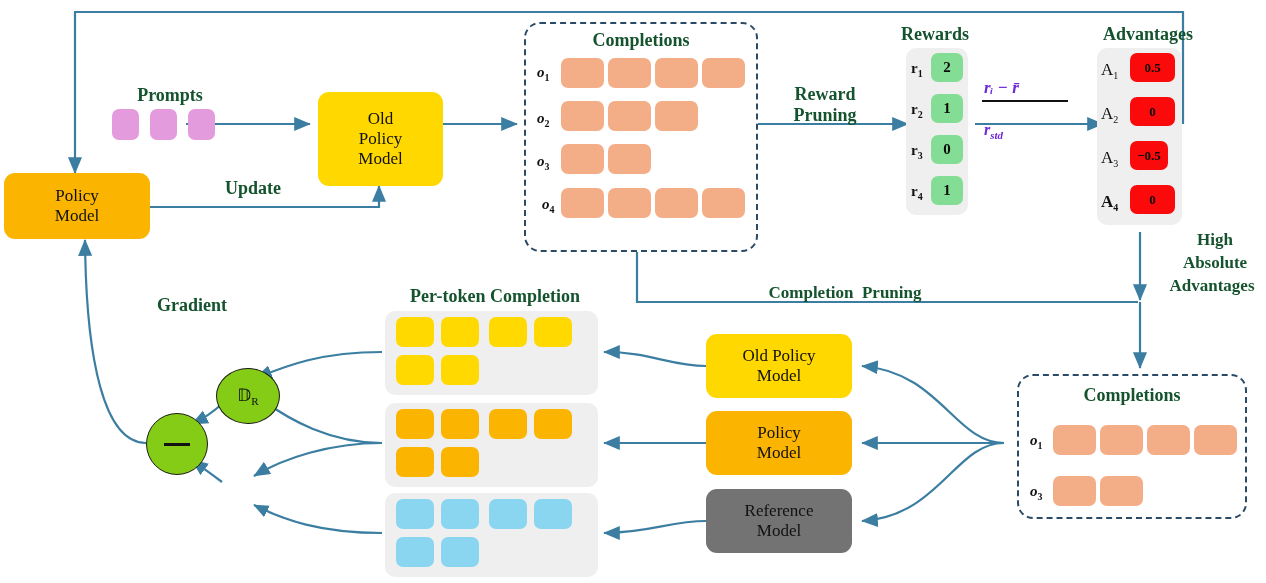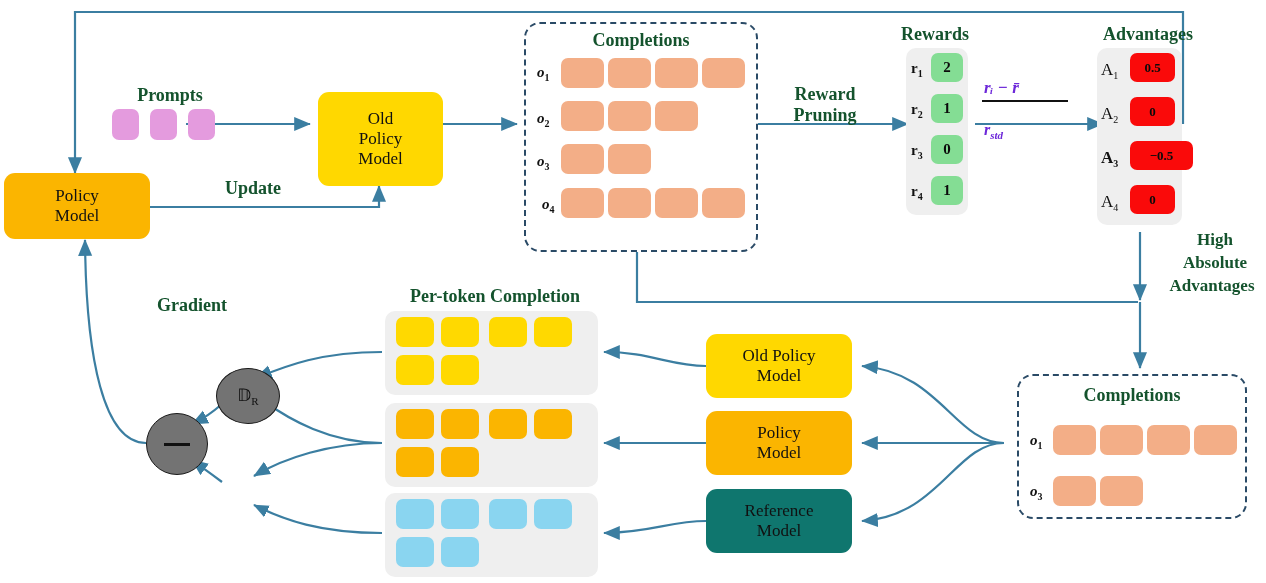--- a/index.html
+++ b/index.html
@@ -29,21 +29,21 @@
     text-align:center;
     font-family:"Liberation Serif", serif;
     font-size:17px;
     font-weight:400;
     color:#111;
     line-height:1.18;
     box-sizing:border-box;
   }
   .model-box.yellow{background:#FFD800;}
   .model-box.orange{background:#FBB500;}
-  .model-box.blue{background:#0f766e;}
+  .model-box.blue{background:#737373;}
 
   
   .dashed-box{
     position:absolute;
     border:2.4px dashed #2a4a66;
     border-radius:16px;
     box-sizing:border-box;
     background:transparent;
   }
 
@@ -79,21 +79,21 @@
     border-radius:7px;
   }
   .val.green{background:#84DD94;}
   .val.red{background:#FA0A0A;font-size:13px;}
 
   
   .circ{
     position:absolute;
     border:1.8px solid #1b1b1b;
     border-radius:50%;
-    background:#737373;
+    background:#84cc16;
     display:flex;align-items:center;justify-content:center;
     font-family:"Liberation Serif", serif;
     font-size:15px;color:#111;
   }
   .circ .minus{display:block;width:26px;height:3px;background:#111;}
 
   
   svg.wires{position:absolute;left:0;top:0;width:1266px;height:583px;overflow:visible;}
 
   
@@ -223,29 +223,30 @@
     <div class="den"><span>r</span><sub>std</sub></div>
   </div>
 
   <div class="lbl sz18" style="left:1073px;top:24px;width:150px;">Advantages</div>
   <div class="strip" style="left:1097px;top:48px;width:85px;height:177px;"></div>
 
   <div class="sub-lbl" style="left:1101px;top:60px;font-weight:400;font-size:17px;">A<sub>1</sub></div>
   <div class="val red" style="left:1130px;top:53px;width:45px;height:29px;">0.5</div>
   <div class="sub-lbl" style="left:1101px;top:104px;font-weight:400;font-size:17px;">A<sub>2</sub></div>
   <div class="val red" style="left:1130px;top:97px;width:45px;height:29px;">0</div>
-  <div class="sub-lbl" style="left:1101px;top:148px;font-weight:700;font-size:17px;">A<sub>3</sub></div>
-  <div class="val red" style="left:1130px;top:141px;width:63px;height:29px;text-align:right;">−0.5</div>
-  <div class="sub-lbl" style="left:1101px;top:192px;font-weight:400;font-size:17px;">A<sub>4</sub></div>
+  <div class="sub-lbl" style="left:1101px;top:148px;font-weight:400;font-size:17px;">A<sub>3</sub></div>
+  <div class="val red" style="left:1130px;top:141px;width:38px;height:29px;text-align:right;">−0.5</div>
+  <div class="sub-lbl" style="left:1101px;top:192px;font-weight:700;font-size:17px;">A<sub>4</sub></div>
   <div class="val red" style="left:1130px;top:185px;width:45px;height:29px;">0</div>
 
   <div class="lbl sz17" style="left:1160px;top:230px;width:110px;text-align:center;">High</div>
   <div class="lbl sz17" style="left:1160px;top:253px;width:110px;text-align:center;">Absolute</div>
   <div class="lbl sz17" style="left:1152px;top:276px;width:120px;text-align:center;">Advantages</div>
 
+  <div class="lbl sz17" style="left:725px;top:283px;width:240px;">Completion  Pruning</div>
 
   <div class="lbl sz18" style="left:97px;top:295px;width:130px;text-align:right;">Gradient</div>
 
   <div class="lbl sz18" style="left:375px;top:286px;width:240px;">Per-token Completion</div>
 
   <div class="strip" style="left:385px;top:311px;width:213px;height:84px;"></div>
   <div class="cell yellowA" style="left:396px;top:317px;width:38px;height:30px;"></div>
   <div class="cell yellowA" style="left:441px;top:317px;width:38px;height:30px;"></div>
   <div class="cell yellowA" style="left:489px;top:317px;width:38px;height:30px;"></div>
   <div class="cell yellowA" style="left:534px;top:317px;width:38px;height:30px;"></div>

